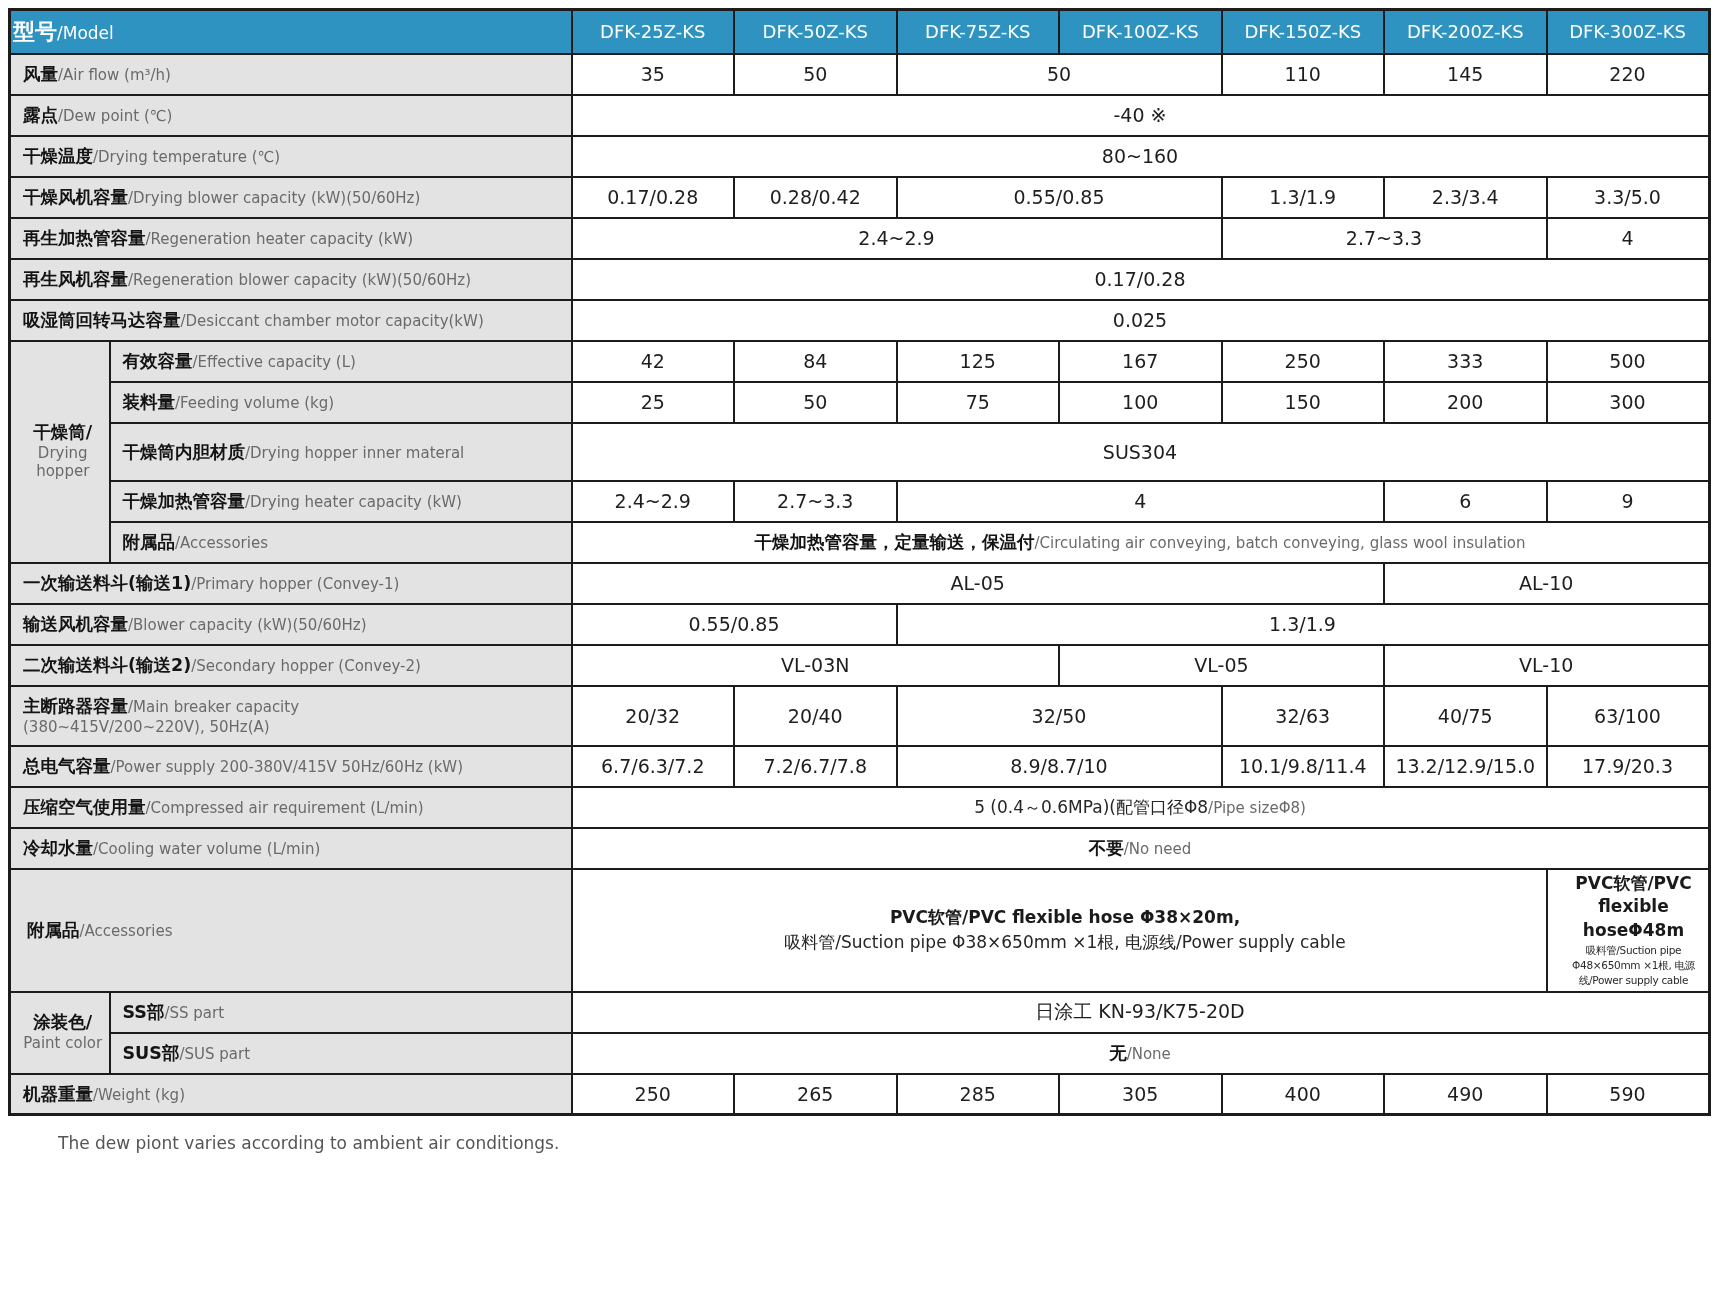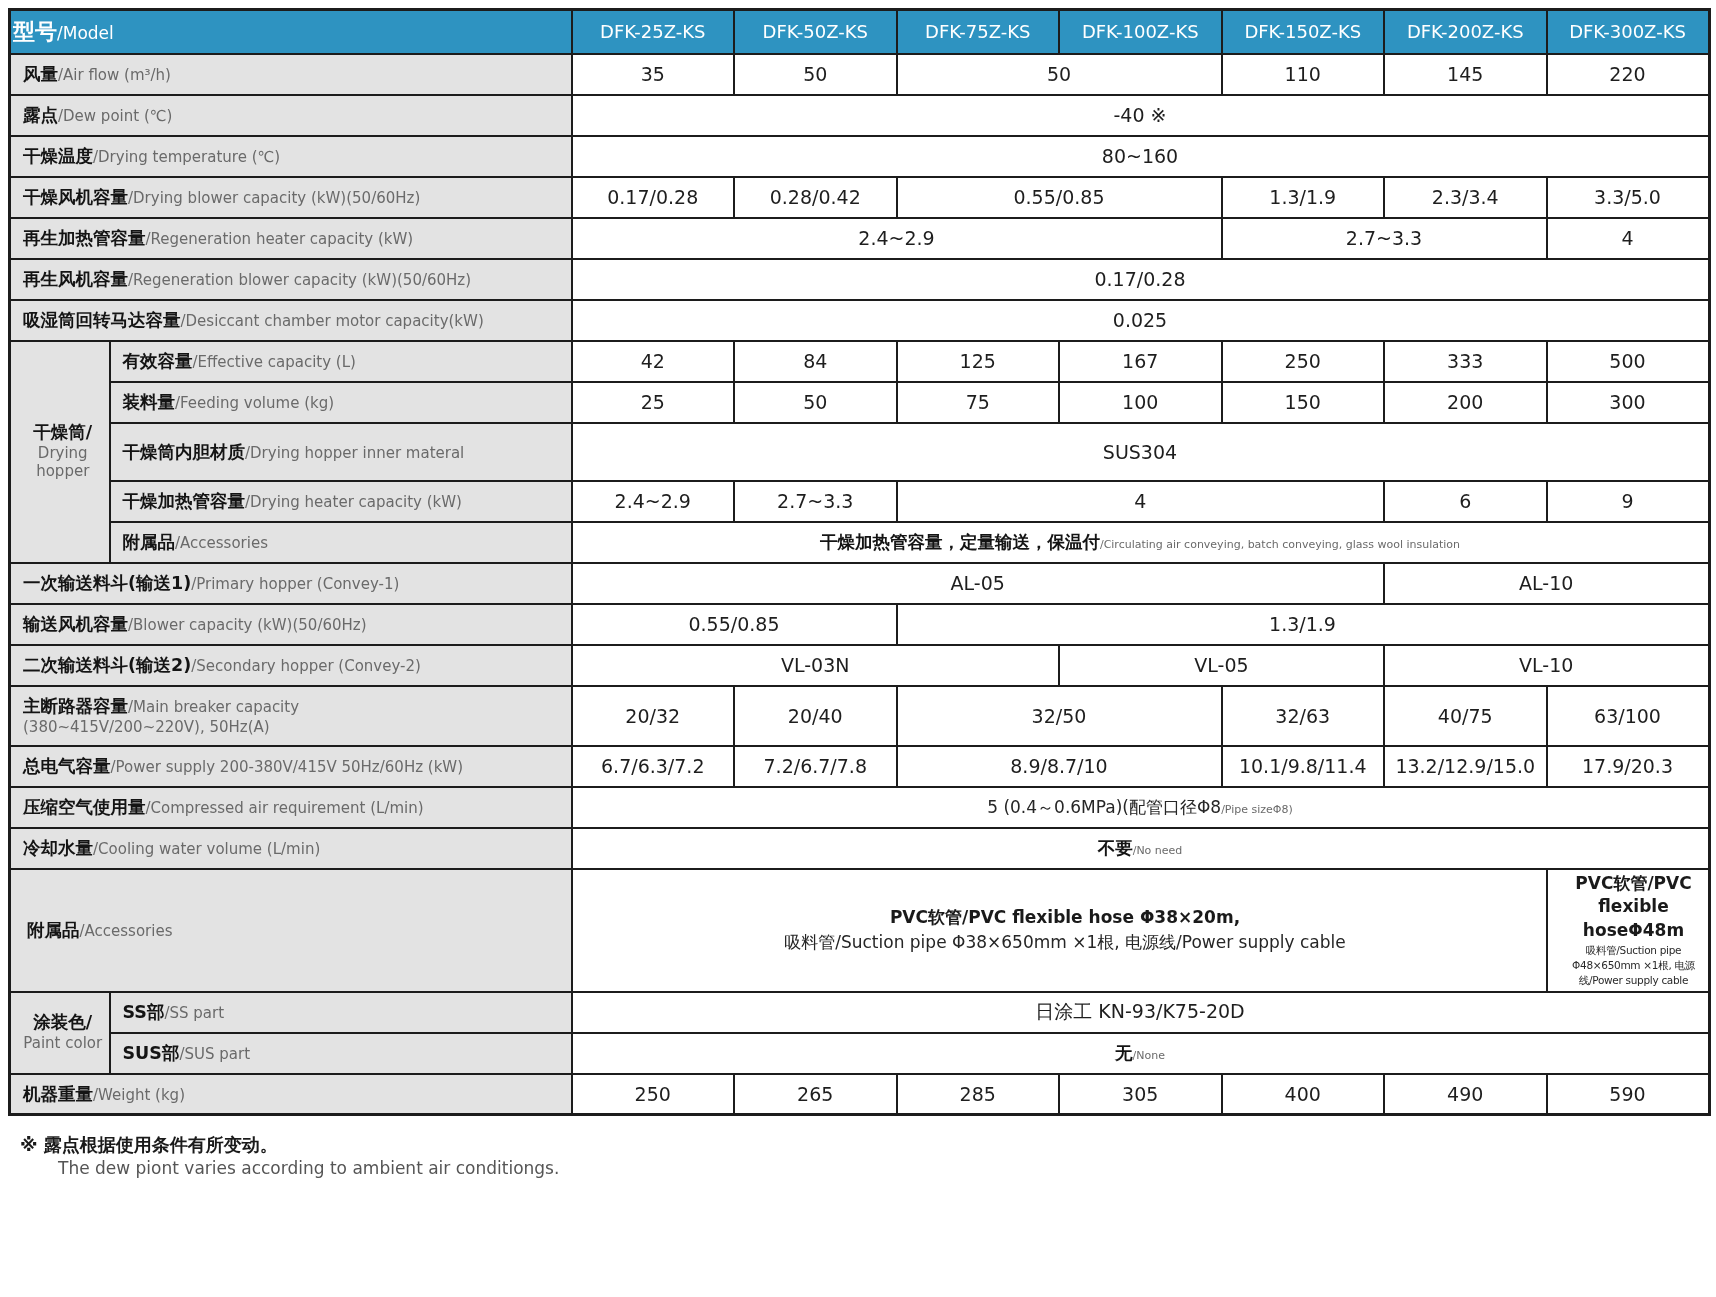--- a/index.html
+++ b/index.html
@@ -60,21 +60,21 @@
   .en{font-weight:400;color:var(--en_text);font-size:15px;}
   .block{display:block;line-height:1.25;}
   td.val{
     background:#fff;
     text-align:center;
     font-size:19px;
     color:var(--value_text);
     padding:2px 4px;
   }
   td.val .zh{font-size:17.5px;}
-  td.val .en{font-size:11px;margin-top:28px;}
+  td.val .en{font-size:15px;margin-top:28px;}
   tr.r-mat td{height:58px;}
   tr.r-brk td{height:60px;}
   tr.r-acc2 td{height:72px;padding-left:16px;}
   .line{display:block;line-height:1.45;}
   .mix{color:#262626;font-size:17px;font-weight:500;}
   .tiny{font-size:10.5px;letter-spacing:-0.3px;font-weight:500;color:#2a2a2a;}
   .acc2-l1{font-size:17px;font-weight:600;color:#1a1a1a;display:block;line-height:1.4;}
   .footnote{margin:16px 0 0 12px;}
   .fn-zh{font-weight:700;color:#1a1a1a;font-size:18px;display:block;line-height:1.4;}
   .fn-en{color:#555;font-size:17px;display:block;margin-left:38px;line-height:1.4;}
@@ -282,16 +282,15 @@
     <td class="val">285</td>
     <td class="val">305</td>
     <td class="val">400</td>
     <td class="val">490</td>
     <td class="val">590</td>
   </tr>
 </tbody>
     </table>
 
 <div class="footnote">
-  <span class="fn-zh">※ 露点根据使用条件有所变动。</span>
   <span class="fn-en">The dew piont varies according to ambient air conditiongs.</span>
 </div>
 </div>
 
 </body></html>

